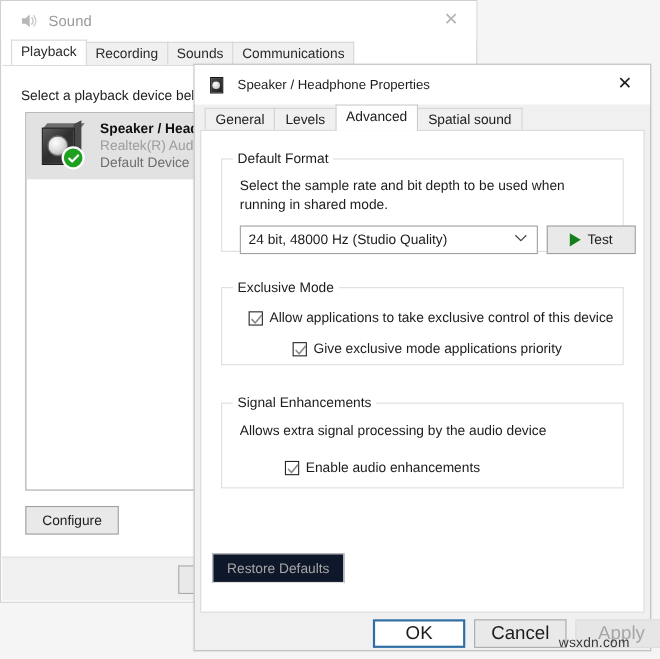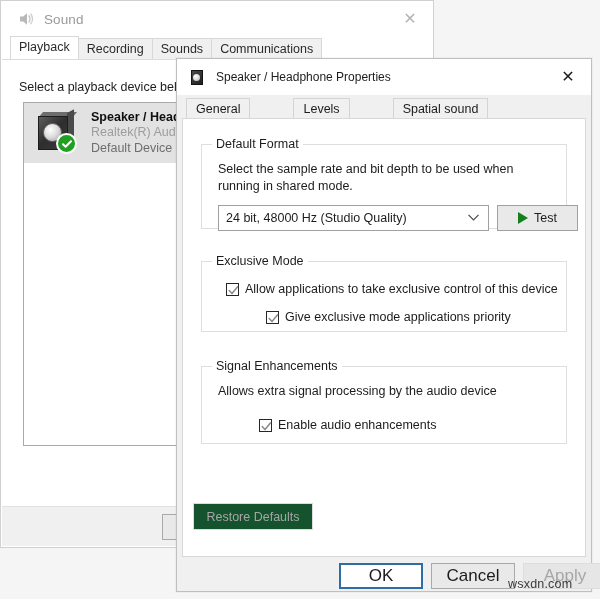--- a/index.html
+++ b/index.html
@@ -125,21 +125,21 @@
   }
   .props-title-text { font-size: 12px; color: #1c1c1c; }
   .props-close {
     position: absolute; right: 0; top: 0; width: 46px; height: 36px;
     display: flex; align-items: center; justify-content: center;
     color: #1c1c1c; font-size: 16px; line-height: 1;
   }
 
   .props-tabs {
     position: absolute; left: 9px; top: 36px; height: 24px;
-    display: flex; align-items: flex-end; font-size: 12.5px; gap: 44px;
+    display: flex; align-items: flex-end; font-size: 12.5px;
   }
   .props-tab {
     padding: 3px 9px 4px 9px; color: #1c1c1c; background: #f0f0f0;
     border: 1px solid #d4d4d4; border-bottom: none; margin-right: -1px;
     height: 21px; line-height: 15px; white-space: nowrap;
   }
   .props-tab.active {
     background: #ffffff; height: 24px; z-index: 3; position: relative;
     border-color: #cccccc;
   }
@@ -189,21 +189,21 @@
     font-size: 12.5px; color: #1c1c1c; white-space: nowrap;
   }
   .cbox {
     width: 13px; height: 13px; border: 1px solid #262626; background: #fff;
     margin-right: 6px; flex: none; position: relative;
   }
   .cbox svg { position: absolute; left: 1px; top: 1px; }
 
   .restore-btn {
     position: absolute; left: 10px; top: 384px; width: 120px; height: 27px;
-    background: #14532d; border: 1px solid #dcdcdc;
+    background: #0f172a; border: 1px solid #dcdcdc;
     display: flex; align-items: center; justify-content: center;
     font-size: 12.5px; color: #a6a6a6;
   }
 
   .props-footer { position: absolute; left: 0; right: 0; top: 498px; height: 36px; }
   .fbtn {
     position: absolute; top: 6px; height: 26px; width: 84px;
     display: flex; align-items: center; justify-content: center;
     font-size: 17px; color: #1c1c1c; background: #e9e9e9; border: 1px solid #a9a9a9;
   }
@@ -259,20 +259,21 @@
             </span>
           </span>
           <span class="device-text">
             <div class="device-name">Speaker / Headp</div>
             <div class="device-sub">Realtek(R) Audio</div>
             <div class="device-sub dark">Default Device</div>
           </span>
         </div>
       </div>
 
+      <div class="configure-btn">Configure</div>
     </div>
 
     <div class="sound-footer">
       <div class="sound-footer-btn"></div>
     </div>
   </div>
 
   <div class="props">
 
     <div class="props-titlebar">
@@ -280,20 +281,21 @@
         <span class="pti-box"></span>
         <span class="pti-cone"></span>
       </span>
       <span class="props-title-text">Speaker / Headphone Properties</span>
       <span class="props-close">✕</span>
     </div>
 
     <div class="props-tabs">
       <div class="props-tab">General</div>
       <div class="props-tab">Levels</div>
+      <div class="props-tab active">Advanced</div>
       <div class="props-tab">Spatial sound</div>
     </div>
 
     <div class="props-page">
 
       <fieldset class="group grp-default">
         <legend>Default Format</legend>
         <div class="help-text">Select the sample rate and bit depth to be used when running in shared mode.</div>
         <div class="fmt-select">
           <span class="val">24 bit, 48000 Hz (Studio Quality)</span>

